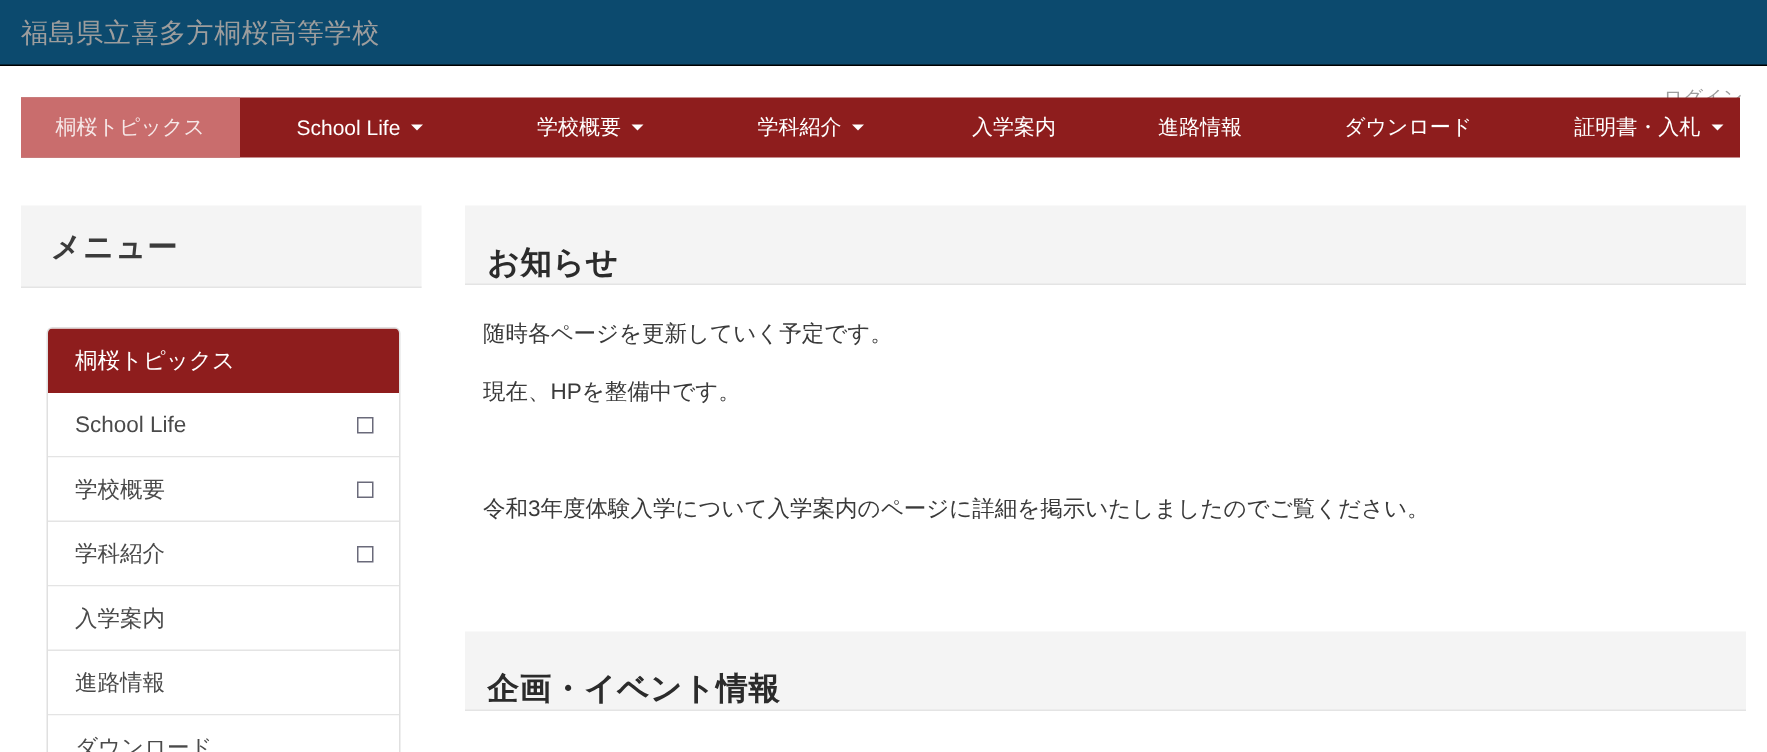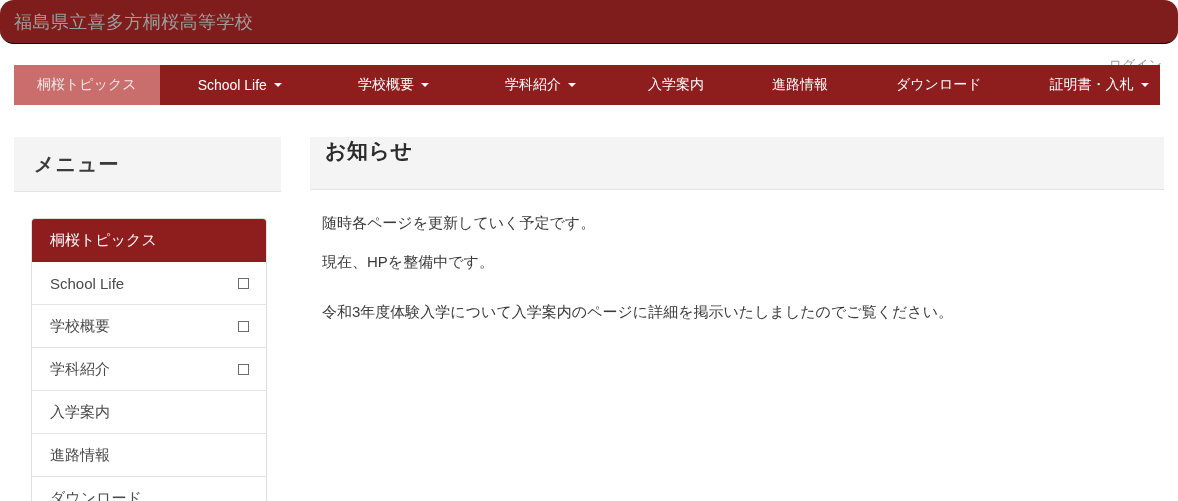--- a/index.html
+++ b/index.html
@@ -16,24 +16,23 @@
     color: #333333;
     -webkit-font-smoothing: antialiased;
   }
 
   
   .topbar {
     position: absolute;
     left: 0; top: 0;
     width: 1178px;
     height: 44px;
-    background: #7f1d1d;
+    background: #0c4a6e;
     border-bottom: 1px solid #000000;
     box-sizing: border-box;
-    border-radius: 14px;
   }
   .topbar-title {
     position: absolute;
     left: 14px;
     top: 0;
     height: 44px;
     line-height: 44px;
     font-size: 18px;
     color: #9d9d9d;
     white-space: nowrap;
@@ -166,41 +165,41 @@
     position: absolute;
     left: 310px;
     top: 32px;
     width: 854px;
   }
   .panel-header {
     background: #f4f4f4;
     border-bottom: 1px solid #e4e4e4;
     height: 53px;
     display: flex;
-    align-items: flex-start;
+    align-items: flex-end;
     padding-left: 15px;
     box-sizing: border-box;
   }
   .panel-header-title {
     font-size: 21px;
     font-weight: bold;
     color: #2b2b2b;
     letter-spacing: 0.5px;
   }
   .panel-body {
     padding: 22px 12px 0 12px;
   }
   .panel-body p {
     margin: 0 0 16px 0;
     font-size: 15px;
     line-height: 1.5;
     color: #3a3a3a;
   }
   .panel-body p.spaced {
-    margin-top: 28px;
+    margin-top: 56px;
   }
   .panel-spacer {
     height: 53px;
   }
 </style>
 </head>
 <body>
 
 <div class="topbar">
   <div class="topbar-title">福島県立喜多方桐桜高等学校</div>
@@ -279,15 +278,18 @@
     </div>
 
     <div class="panel-body">
       <p>随時各ページを更新していく予定です。</p>
       <p>現在、HPを整備中です。</p>
       <p class="spaced">令和3年度体験入学について入学案内のページに詳細を掲示いたしましたのでご覧ください。</p>
     </div>
 
     <div class="panel-spacer"></div>
 
+    <div class="panel-header">
+      <span class="panel-header-title">企画・イベント情報</span>
+    </div>
 
   </div>
 </div>
 
 </body></html>

